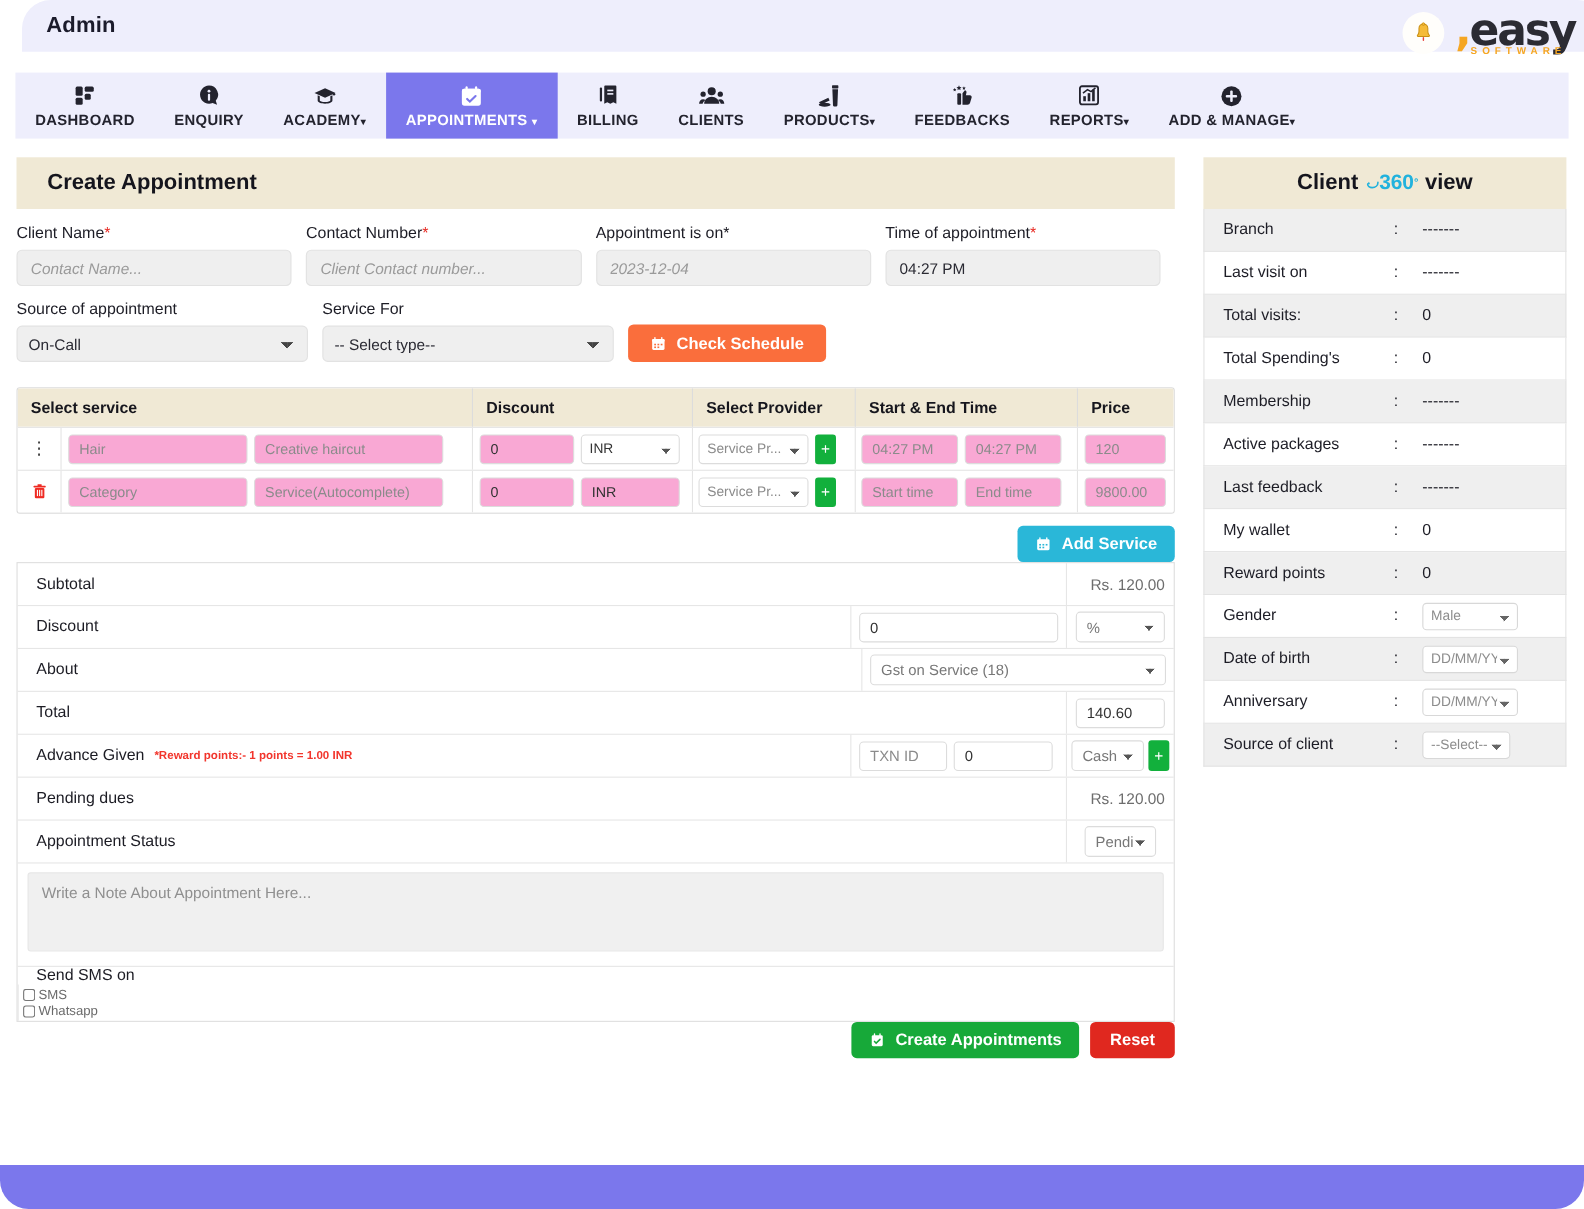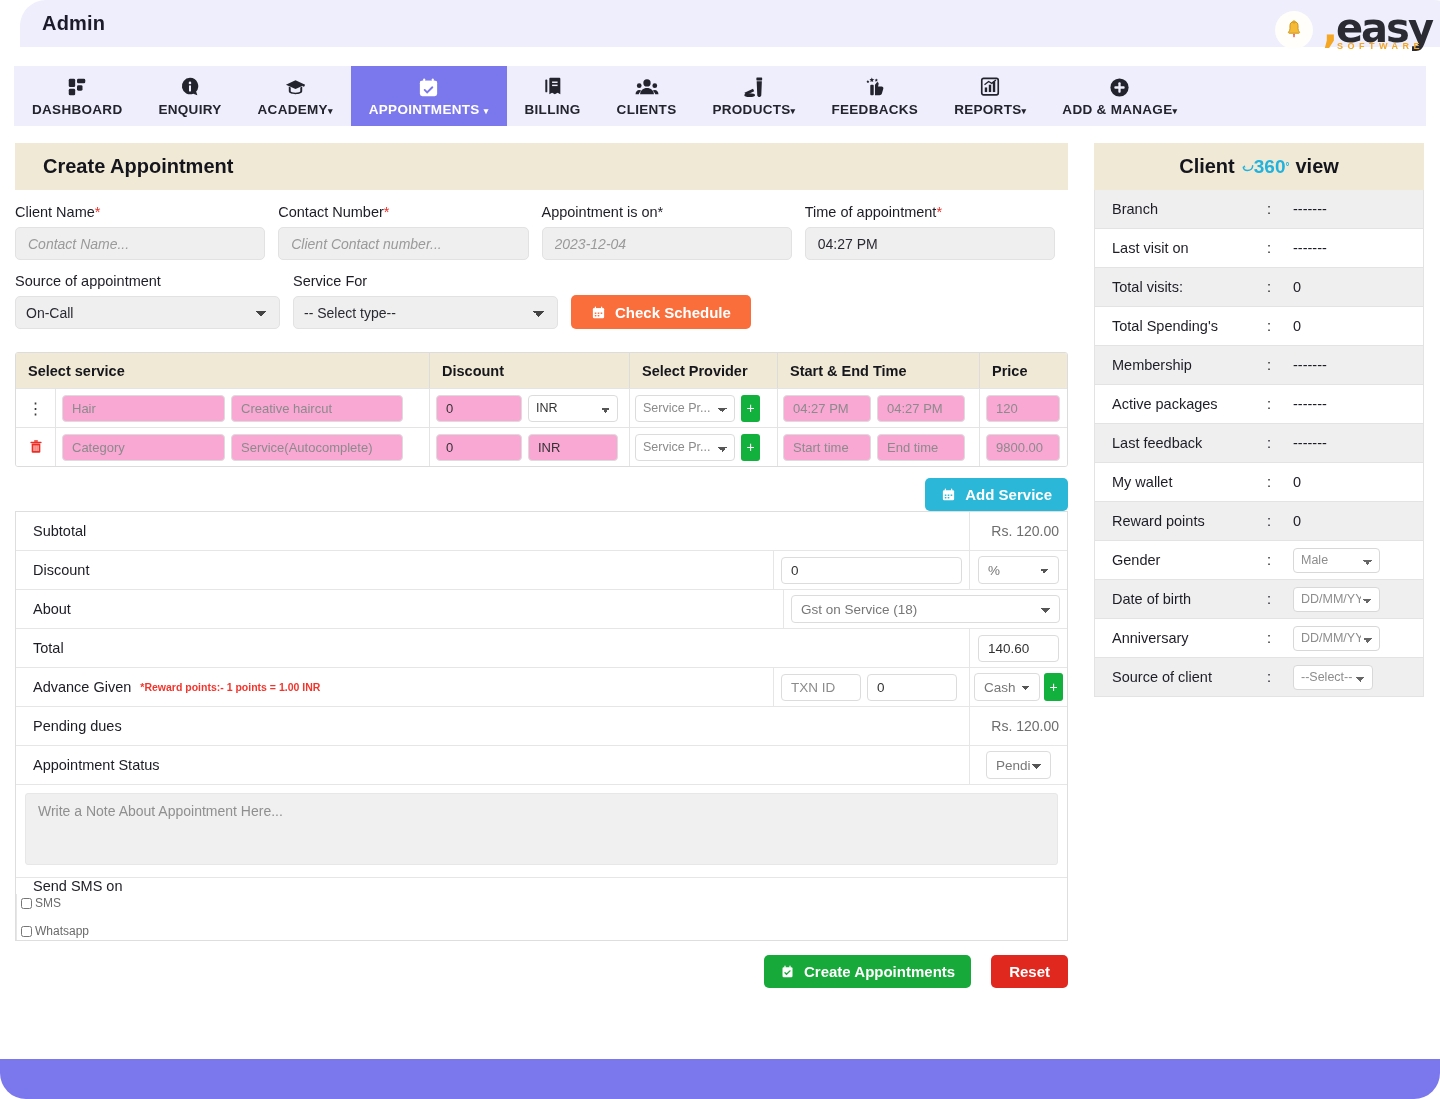--- a/index.html
+++ b/index.html
@@ -193,25 +193,25 @@
   }
   .note-row{ border-bottom:1px solid #e6e6e6; padding:8px 9px; }
   .note-ta{
     width:100%; height:72px; background:#f0f0f0; border:1px solid #e7e7e7; border-radius:3px;
     font-size:14px; color:#333; padding:9px 12px; resize:none;
     font-family:"Liberation Sans", sans-serif;
   }
   .note-ta::placeholder{ color:#8f8f8f; }
   .sms-box{
     width:84px; border-left:1px solid #e6e6e6; display:flex; flex-direction:column;
-    justify-content:center; padding:2px 4px; gap:14px;
+    justify-content:center; padding:2px 4px; gap:1px;
   }
   .cbrow{ display:flex; align-items:center; gap:3px; font-size:12px; color:#6a6a6a; }
   .cbrow input{ margin:0; width:11px; height:11px; }
-  .actions{ margin-top:14px; display:flex; justify-content:flex-end; gap:20px; }
+  .actions{ display:flex; justify-content:flex-end; gap:10px; }
   .btn-create{
     height:33px; background:#17a939; color:#fff; border:none; border-radius:5px;
     padding:0 16px; font-size:15px; font-weight:bold; display:inline-flex; align-items:center;
     gap:9px; cursor:pointer; font-family:"Liberation Sans", sans-serif;
   }
   .btn-reset{
     height:33px; background:#e0281f; color:#fff; border:none; border-radius:5px;
     padding:0 18px; font-size:15px; font-weight:bold; cursor:pointer;
     font-family:"Liberation Sans", sans-serif;
   }

